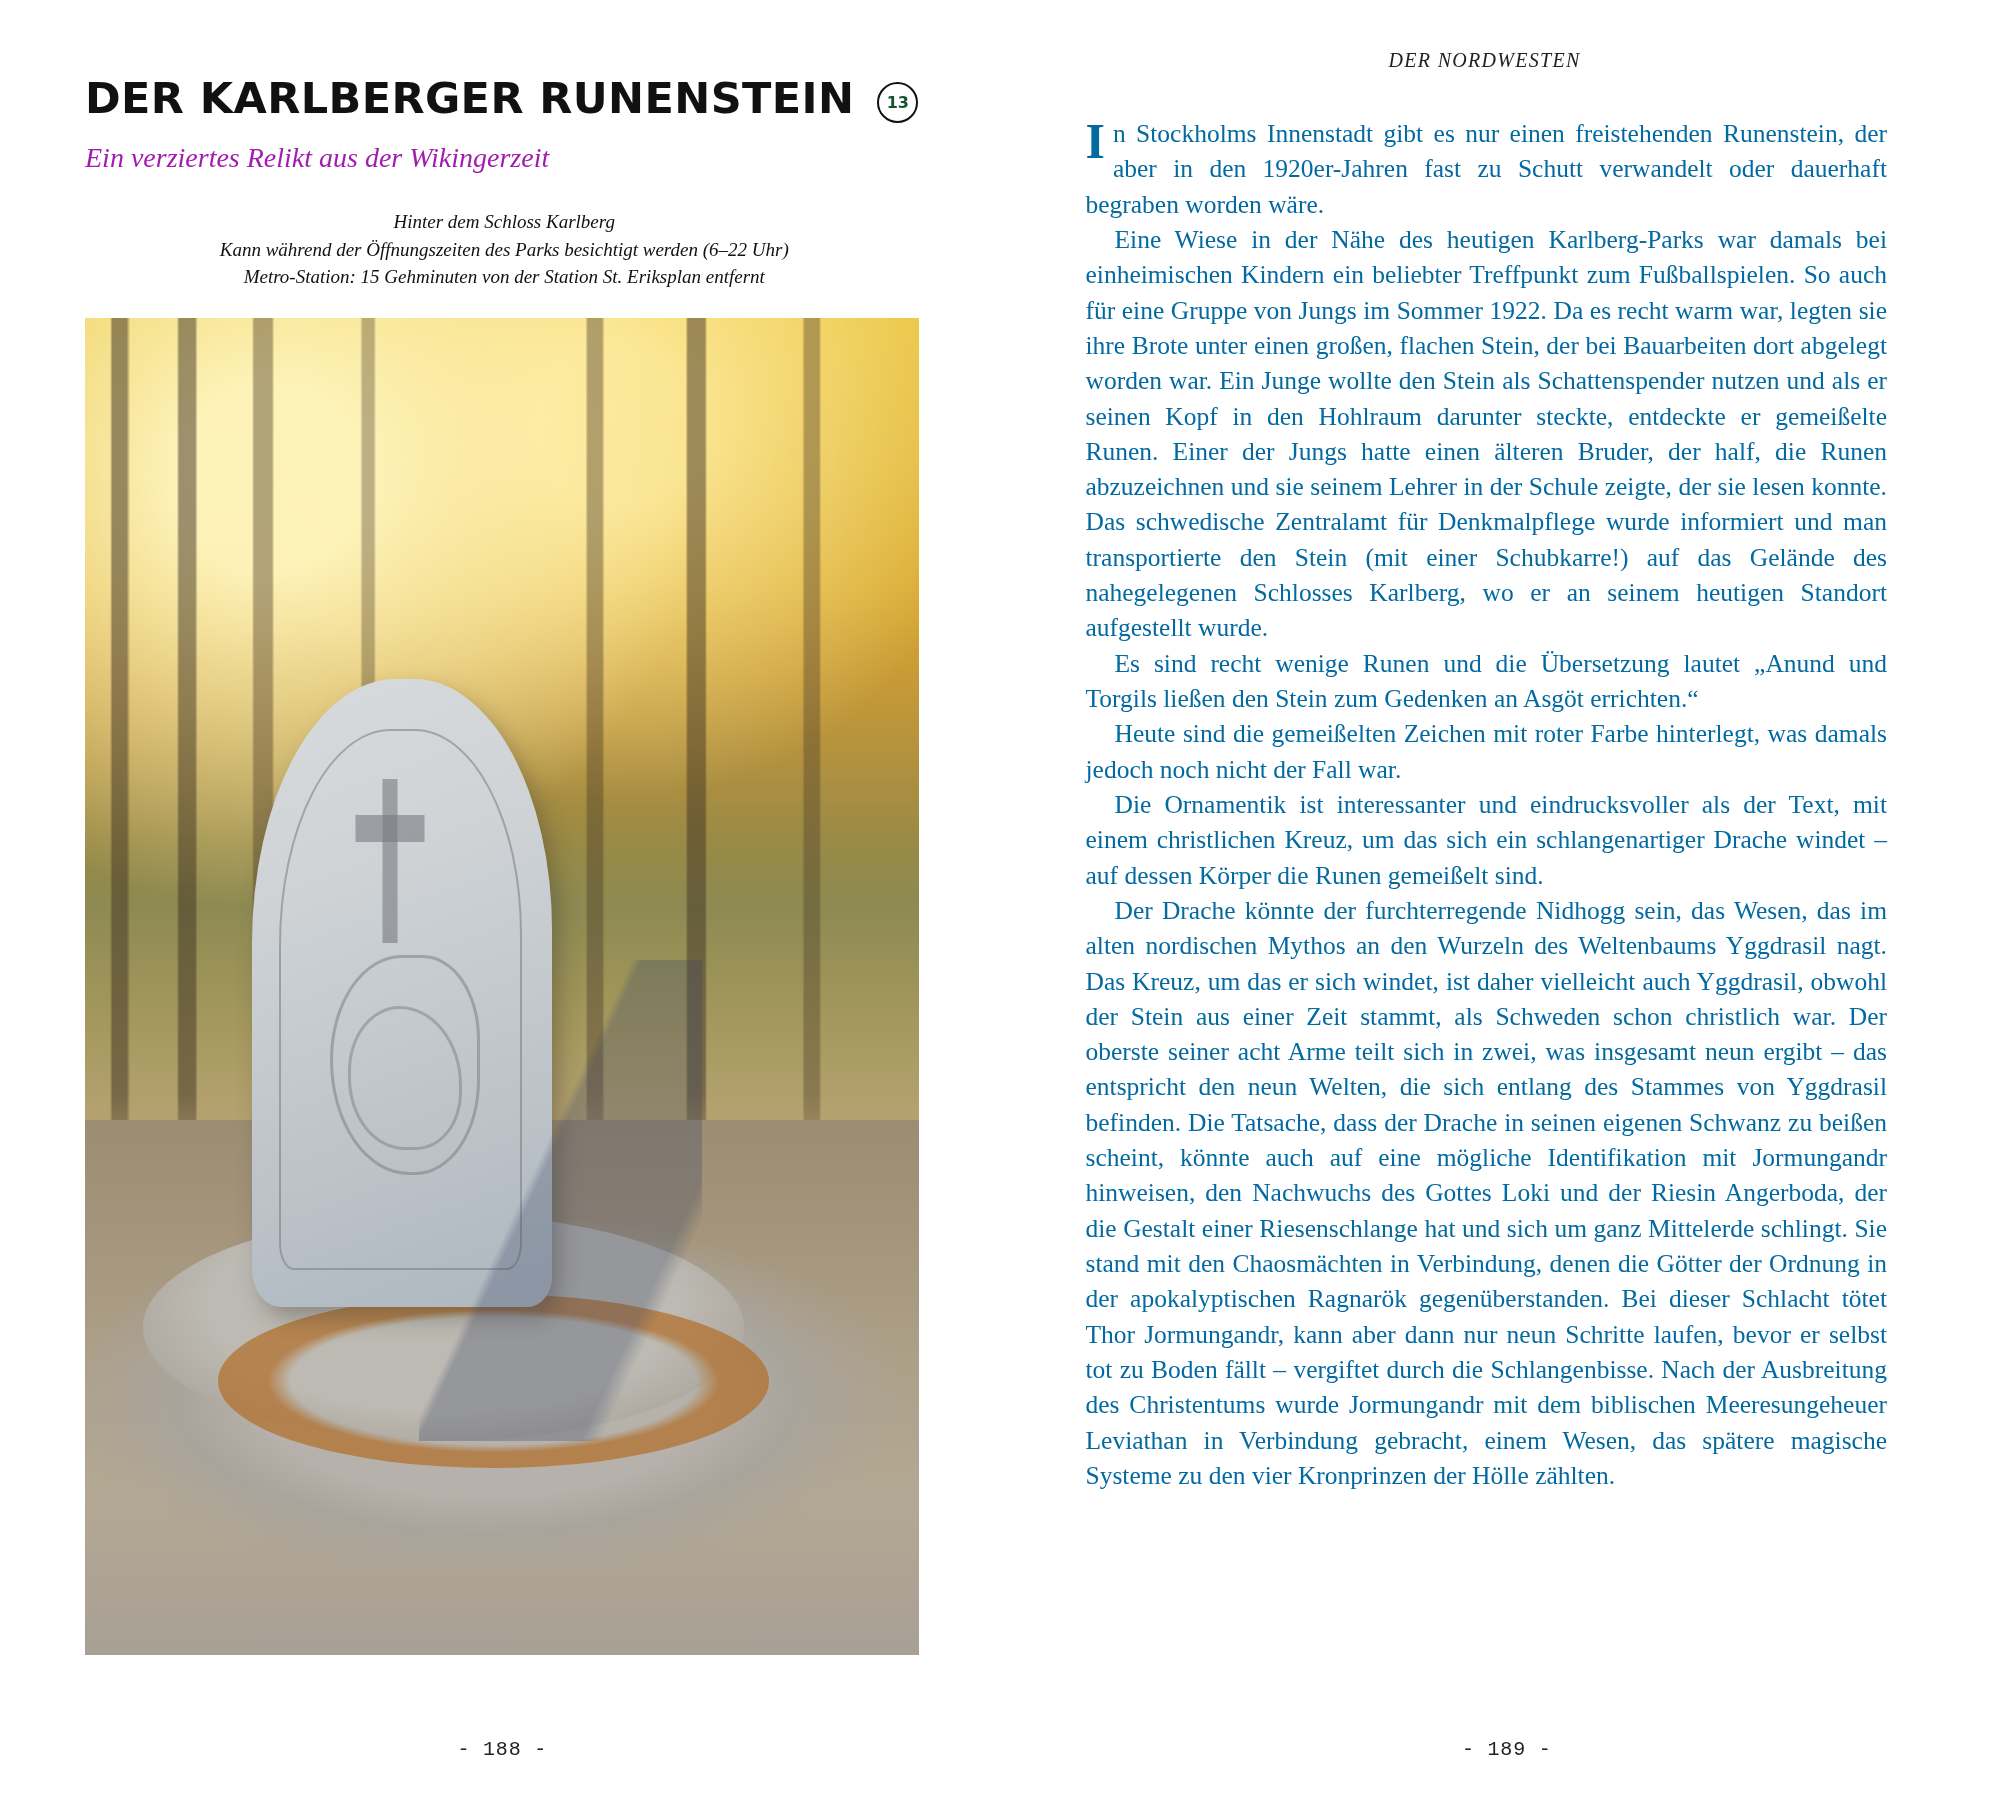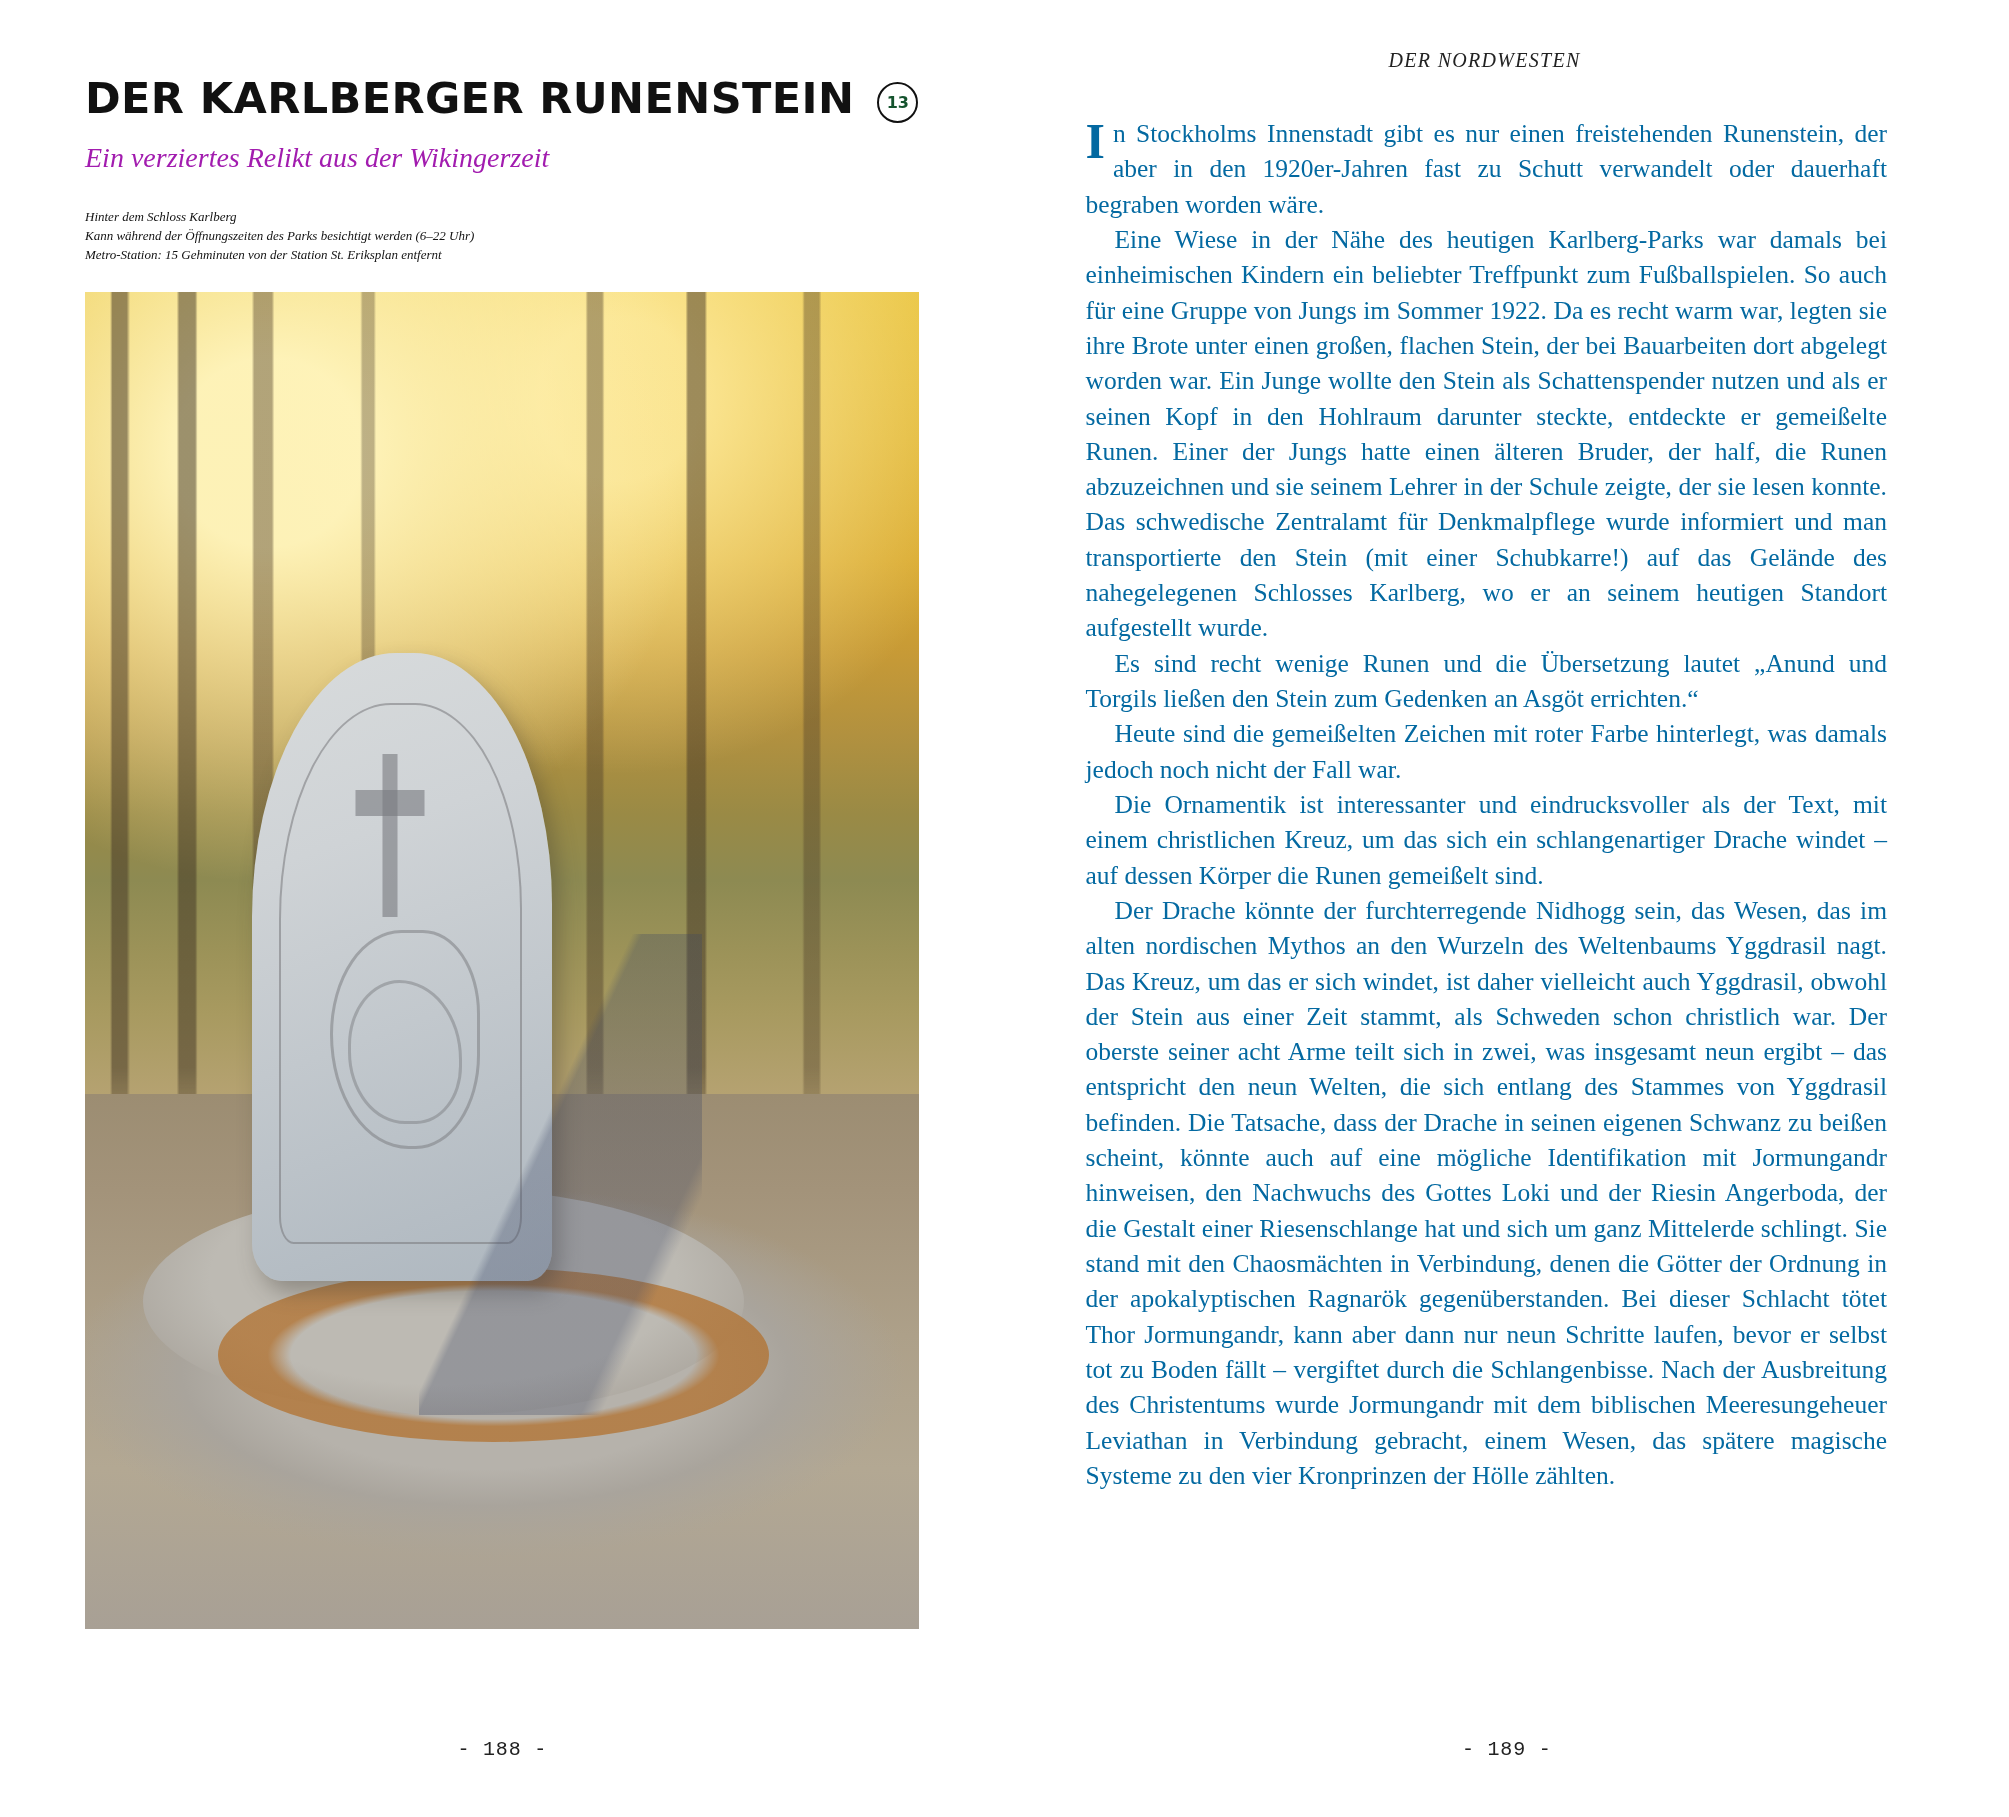--- a/index.html
+++ b/index.html
@@ -62,23 +62,24 @@
     font-family: "Liberation Serif", serif;
     font-style: italic;
     font-size: 28px;
     margin-top: 19.4px;
     color: #a21caf;
   }
   .info-block {
     margin-top: 34px;
     font-family: "Liberation Serif", serif;
     font-style: italic;
-    font-size: 13px;
+    font-size: 19px;
     line-height: 1.44;
     color: #111111;
+    text-align: center;
   }
   .photo-frame {
     margin-top: 27.5px;
     width: 834px;
     height: 1337px;
     position: relative;
     overflow: hidden;
     background: #b8c4a0;
   }
   

